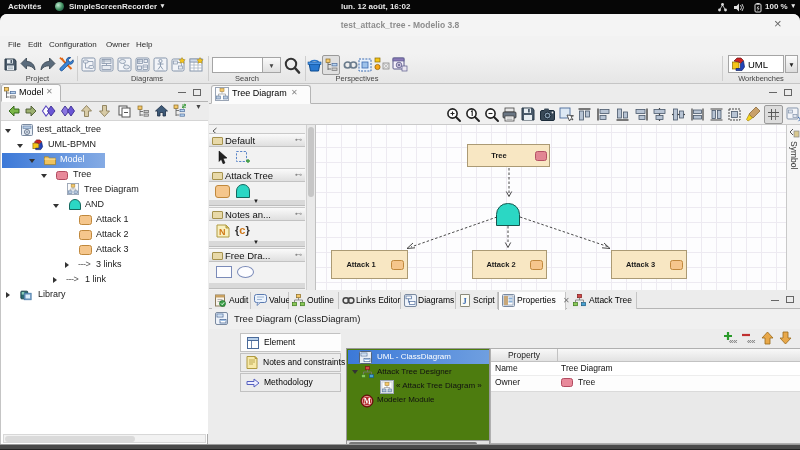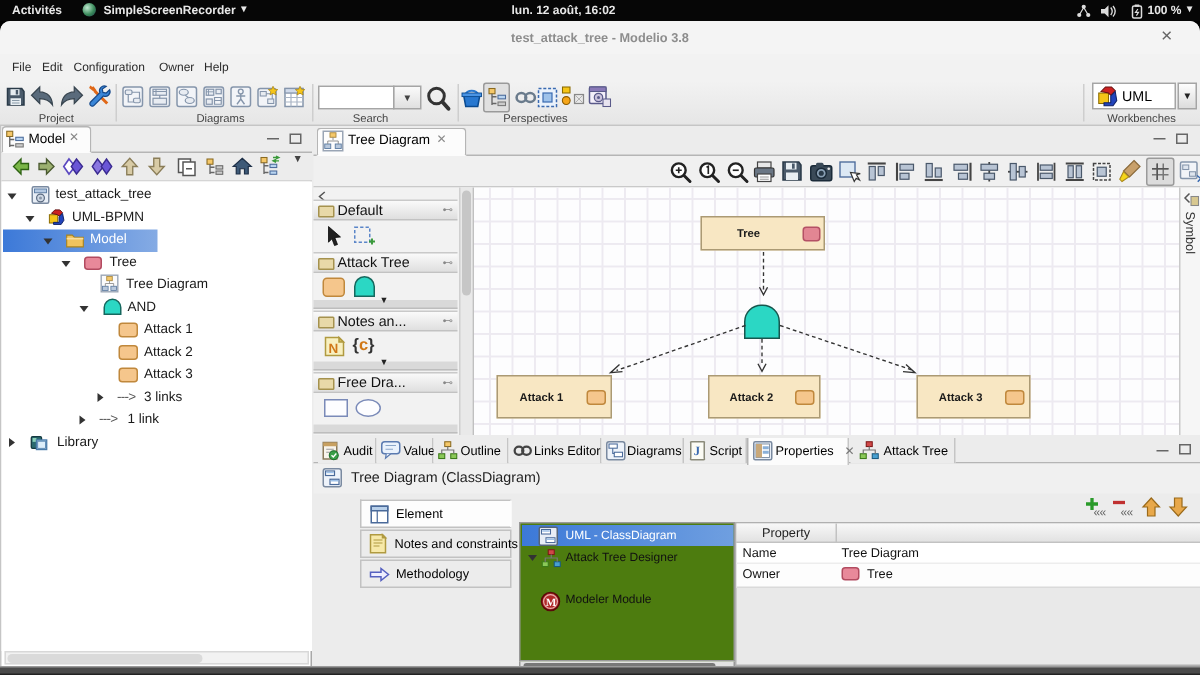--- a/index.html
+++ b/index.html
@@ -696,20 +696,31 @@
         <div class="trow" style="top:16px;">
             <span class="ar-d" style="left:4px;top:5px;"></span>
           <svg style="left:13px;top:1px;" width="13" height="13" viewBox="0 0 13 13">
               <rect x="4.5" y="0.5" width="4" height="3.2" fill="#d04848" stroke="#801818" stroke-width="0.7"></rect>
               <rect x="0.5" y="8.5" width="4" height="3.2" fill="#8ac858" stroke="#3a7a18" stroke-width="0.7"></rect>
               <rect x="8.5" y="8.5" width="4" height="3.2" fill="#48a0d0" stroke="#185a80" stroke-width="0.7"></rect>
               <path d="M6.5 3.7 v2.3 M2.5 8.5 V6 h8 v2.5" stroke="#777" stroke-width="0.8" fill="none"></path>
             </svg>
           <span class="abs" style="left:29px;top:1.5px;">Attack Tree Designer</span>
           </div>
+        <div class="trow" style="top:30px;">
+          <svg style="left:32px;top:0.5px;" width="14" height="14" viewBox="0 0 14 14">
+              <rect x="0.5" y="0.5" width="13" height="13" fill="#f4f4f4" stroke="#9aa5b5"></rect>
+              <rect x="2" y="2" width="10" height="10" fill="#fdfdfd" stroke="#b5bec8" stroke-width="0.6"></rect>
+              <rect x="5" y="2.5" width="4" height="3" fill="#f5c86a" stroke="#a8863a" stroke-width="0.6"></rect>
+              <rect x="2.5" y="9" width="3.5" height="2.8" fill="#b8c8dc" stroke="#5a7aa0" stroke-width="0.6"></rect>
+              <rect x="8" y="9" width="3.5" height="2.8" fill="#b8c8dc" stroke="#5a7aa0" stroke-width="0.6"></rect>
+              <path d="M7 5.5 v2 M4.2 9 V7.5 h5.6 V9" stroke="#888" stroke-width="0.6" fill="none"></path>
+            </svg>
+          <span class="abs" style="left:48px;top:1.5px;">« Attack Tree Diagram »</span>
+          </div>
         <div class="trow" style="top:44px;">
           <svg style="left:12px;top:0.5px;" width="14" height="14" viewBox="0 0 14 14">
               <circle cx="7" cy="7" r="6" fill="#b02828" stroke="#5a0a0a"></circle>
               <circle cx="7" cy="7" r="4.6" fill="none" stroke="#e8b0b0" stroke-width="0.8"></circle>
               <text x="3.8" y="9.8" font-size="7.5" font-weight="bold" fill="#fff" font-family="Liberation Serif">M</text>
             </svg>
           <span class="abs" style="left:29px;top:1.5px;">Modeler Module</span>
           </div>
       </div>
       <div class="abs" style="left:109px;top:112px;width:144px;height:6px;background:#e2e2e2;border:1px solid #999;border-top:none;">

